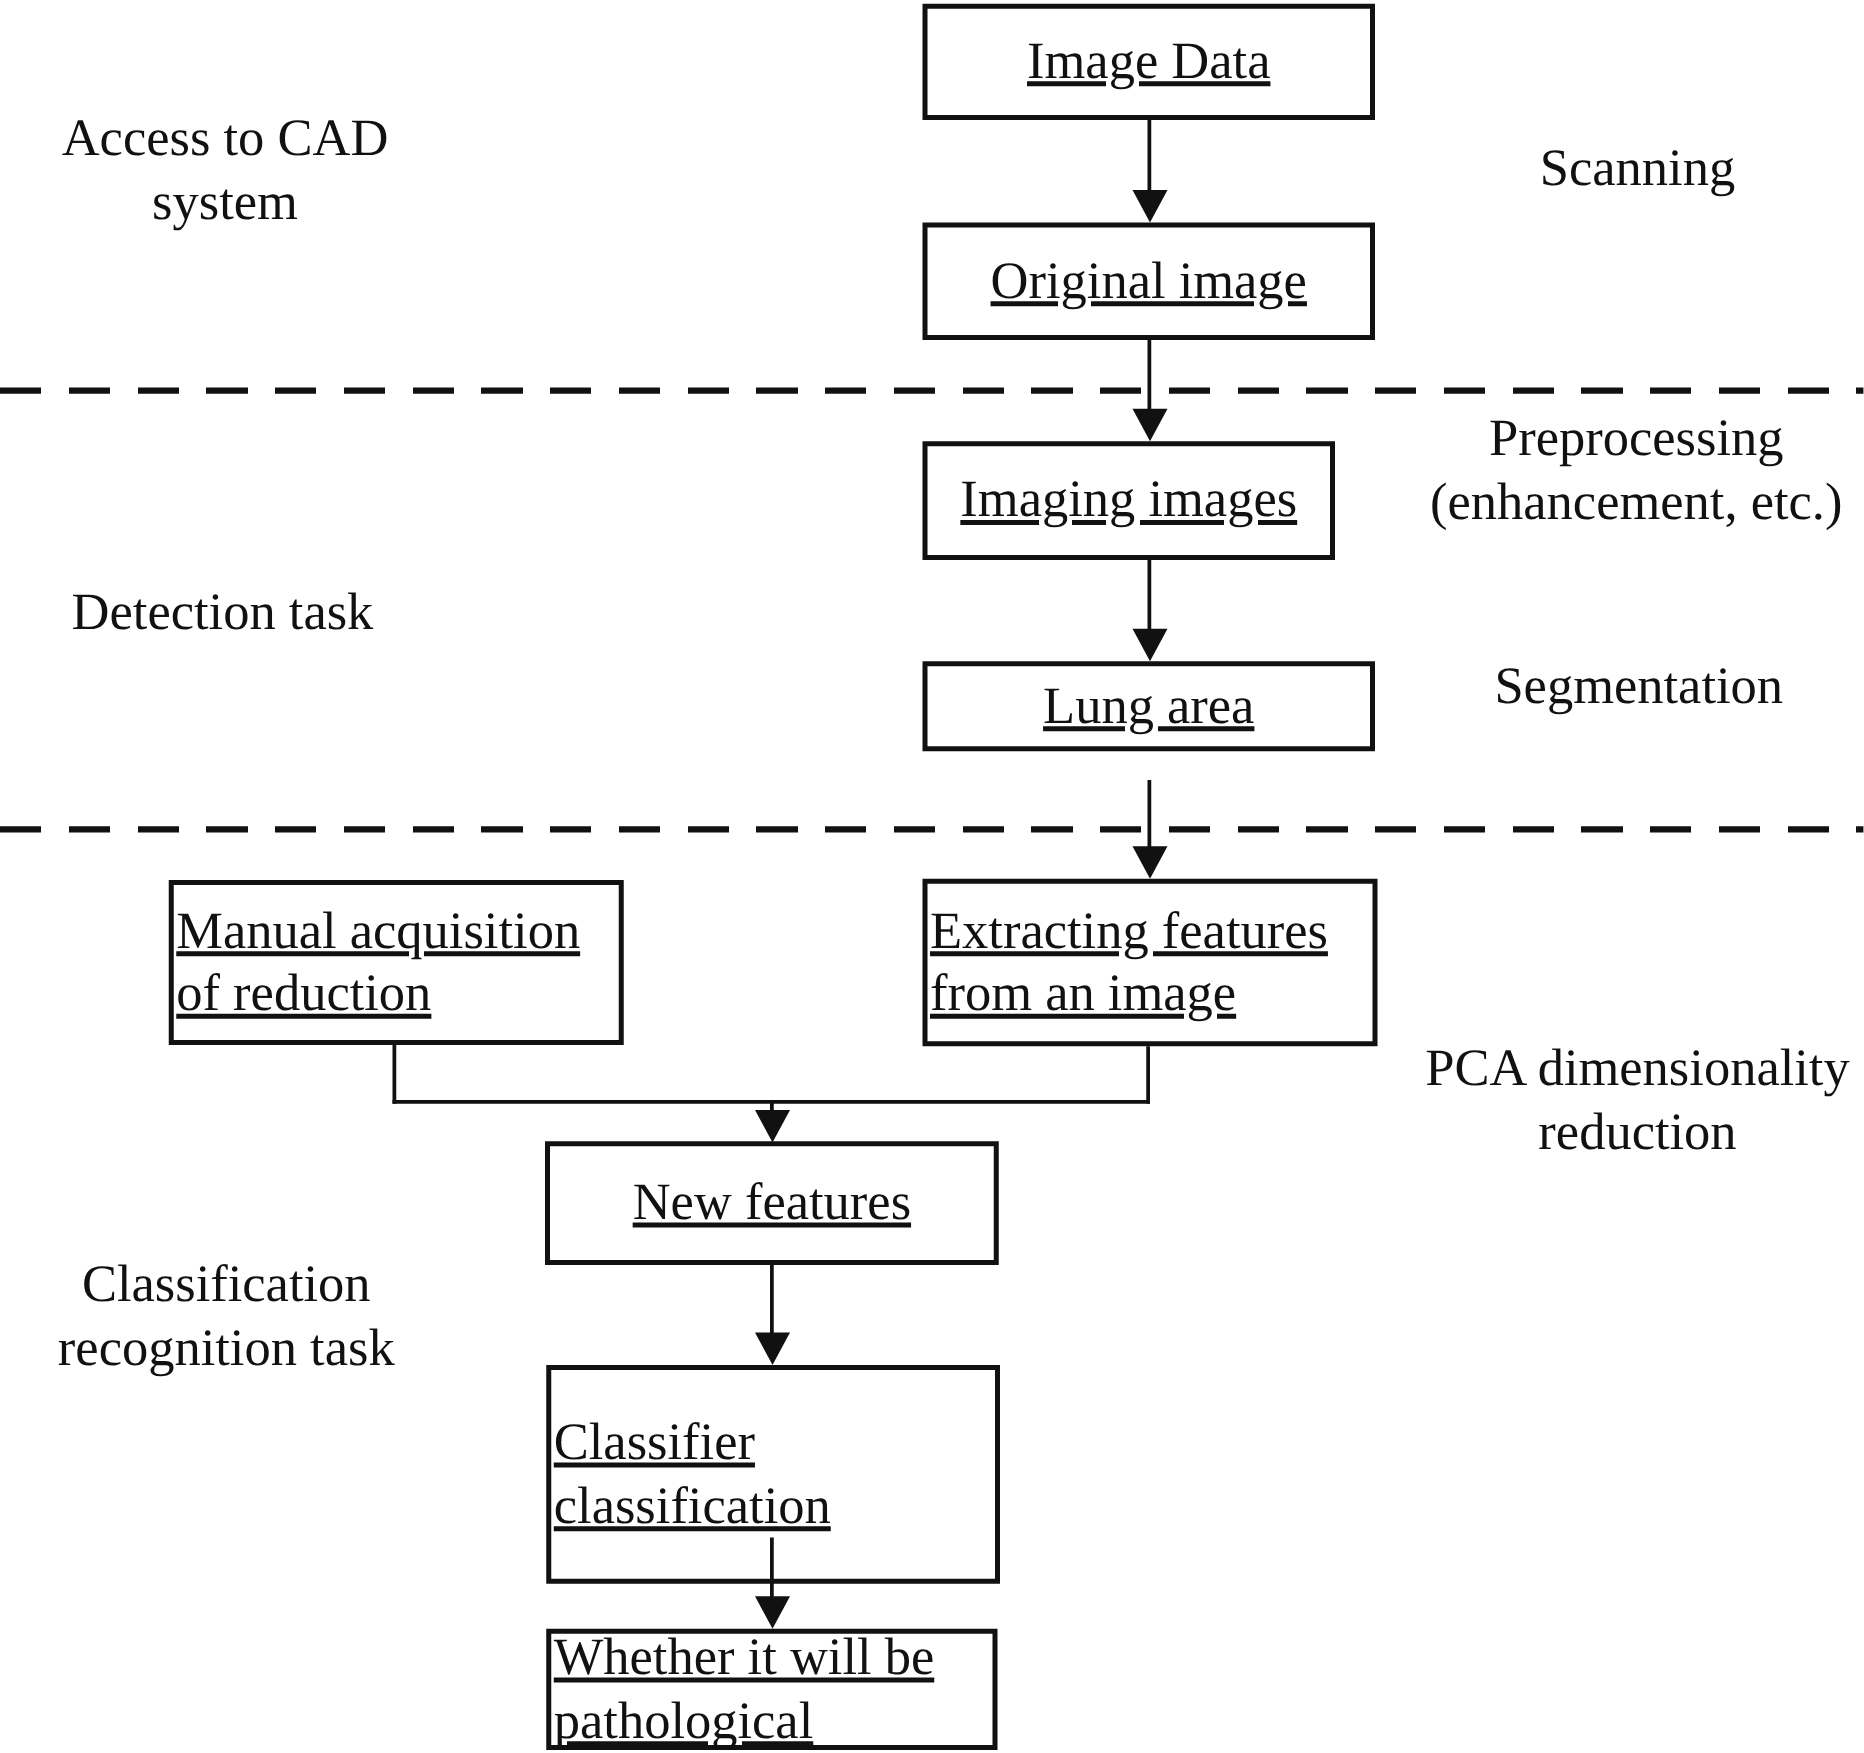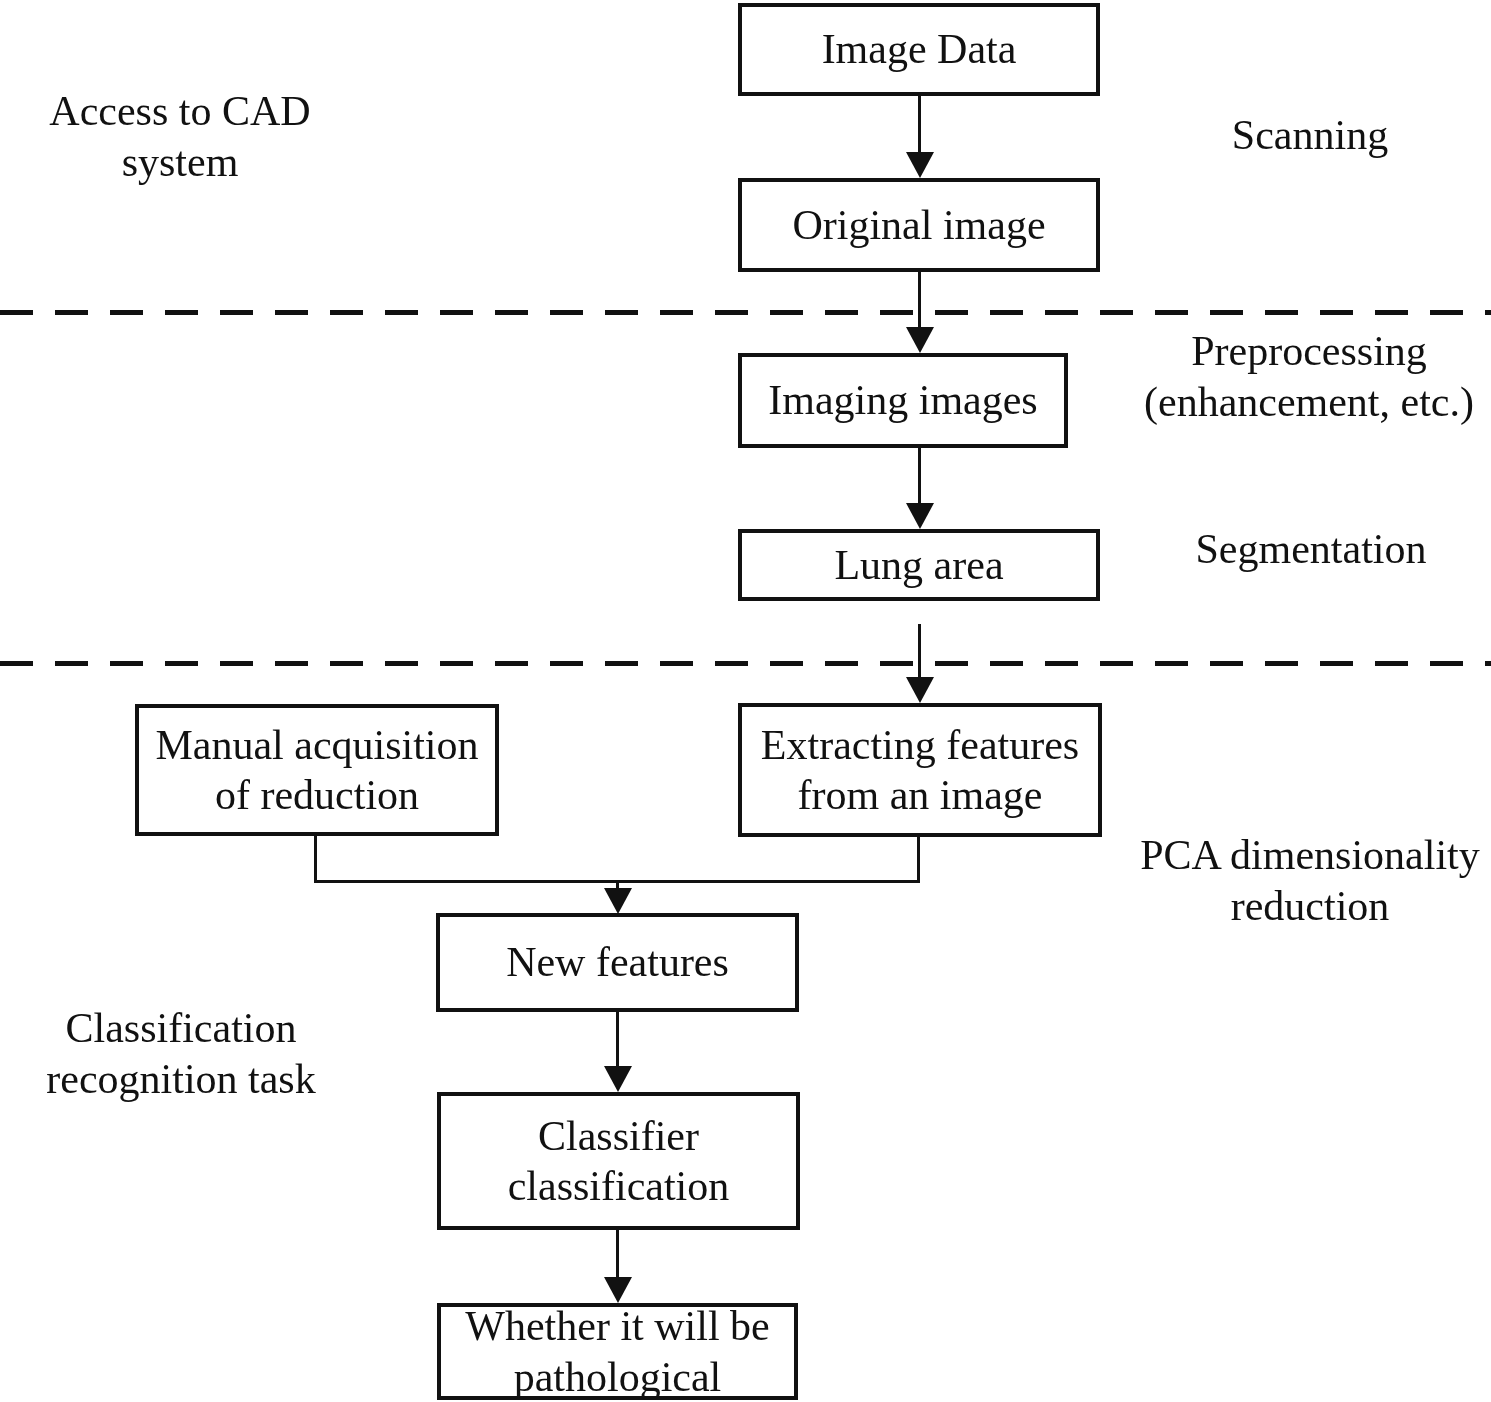--- a/index.html
+++ b/index.html
@@ -14,21 +14,21 @@
     color: var(--ink);
     overflow: hidden;
   }
   .box {
     position: absolute;
     border: 4px solid var(--ink);
     background: var(--paper);
     display: flex;
     align-items: center;
     justify-content: center;
-    text-align: center;
+    text-decoration: underline;
   }
   .box-label {
     display: block;
     font-size: 42px;
     line-height: 1.2;
     padding: 0 2px;
   }
   .side-label {
     position: absolute;
     font-size: 42px;
@@ -74,21 +74,21 @@
   </div>
   <div class="box" style="left:135px;top:704px;width:364px;height:132px">
     <span class="box-label">Manual acquisition of reduction</span>
   </div>
   <div class="box" style="left:738px;top:703px;width:364px;height:134px">
     <span class="box-label">Extracting features from an image</span>
   </div>
   <div class="box" style="left:436px;top:913px;width:363px;height:99px">
     <span class="box-label">New features</span>
   </div>
-  <div class="box" style="left:437px;top:1092px;width:363px;height:138px">
+  <div class="box" style="left:437px;top:1092px;width:363px;height:175px">
     <span class="box-label">Classifier classification</span>
   </div>
   <div class="box" style="left:437px;top:1303px;width:361px;height:97px">
     <span class="box-label">Whether it will be pathological</span>
   </div>
 
   <div class="vline" style="left:918px;top:96px;height:58px"></div>
   <div class="ahead" style="left:906px;top:152px"></div>
 
   <div class="vline" style="left:918px;top:272px;height:58px"></div>
@@ -106,20 +106,21 @@
   <div class="vline" style="left:616px;top:880px;height:12px"></div>
   <div class="ahead" style="left:604px;top:888px"></div>
 
   <div class="vline" style="left:616px;top:1012px;height:57px"></div>
   <div class="ahead" style="left:604px;top:1066px"></div>
 
   <div class="vline" style="left:616px;top:1230px;height:50px"></div>
   <div class="ahead" style="left:604px;top:1277px"></div>
 
   <div class="side-label" style="left:20px;top:86px;width:320px">Access to CAD system</div>
+  <div class="side-label" style="left:18px;top:465px;width:320px">Detection task</div>
   <div class="side-label" style="left:1150px;top:110px;width:320px">Scanning</div>
 
   <div class="side-label" style="left:21px;top:1003px;width:320px">Classification recognition task</div>
   <div class="side-label" style="left:1151px;top:524px;width:320px">Segmentation</div>
   <div class="side-label" style="left:1136px;top:326px;width:346px">Preprocessing (enhancement, etc.)</div>
   <div class="side-label" style="left:1134px;top:830px;width:352px">PCA dimensionality reduction</div>
 
 </div>
 
 </body></html>

